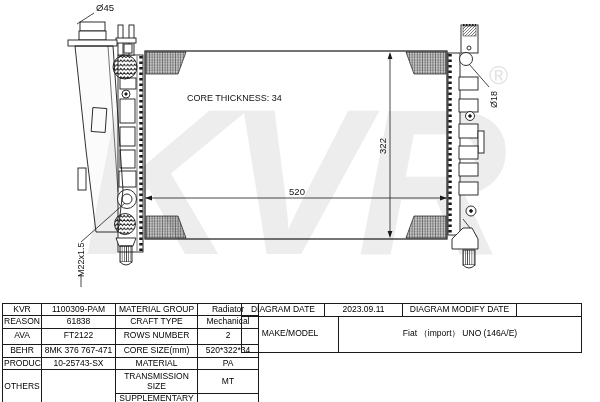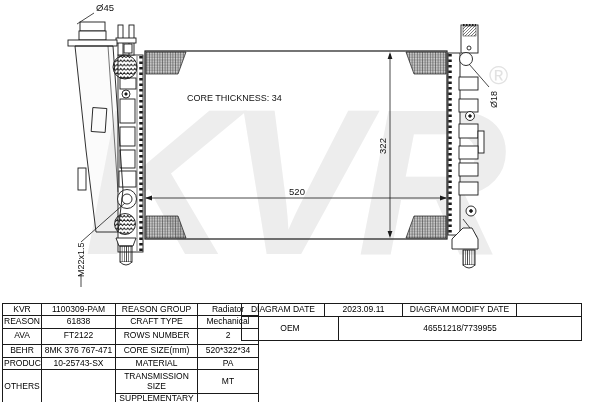--- a/index.html
+++ b/index.html
@@ -153,21 +153,21 @@
     <colgroup>
         <col style="width:39px">
         <col style="width:74px">
         <col style="width:82px">
         <col style="width:61px">
       </colgroup>
     <tbody>
         <tr style="height:12.4px">
       <td>KVR</td>
       <td>1100309-PAM</td>
-      <td>REASON GROUP</td>
+      <td>MATERIAL GROUP</td>
       <td>Radiator</td>
     </tr>
     <tr style="height:12.4px">
       <td>REASON</td>
       <td>61838</td>
       <td>CRAFT TYPE</td>
       <td>Mechanical</td>
     </tr>
     <tr style="height:16px">
       <td>AVA</td>
@@ -208,20 +208,20 @@
         <col style="width:114px">
         <col style="width:65px">
       </colgroup>
     <tbody>
         <tr style="height:13px">
       <td>DIAGRAM DATE</td>
       <td colspan="2">2023.09.11</td>
       <td>DIAGRAM MODIFY DATE</td>
       <td></td>
     </tr>
-    <tr style="height:24px">
-      <td colspan="2">OEM</td>
-      <td colspan="3">46551218/7739955</td>
+    <tr style="height:35.5px">
+      <td colspan="2">MAKE/MODEL</td>
+      <td colspan="3">Fiat （import） UNO (146A/E)</td>
     </tr>
   </tbody>
     </table>
 
 </div>
 
 </body></html>

